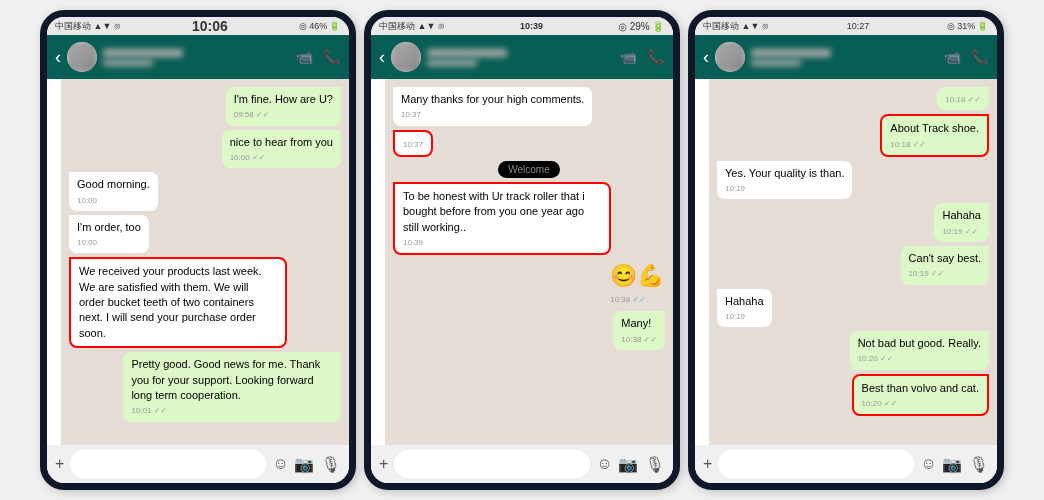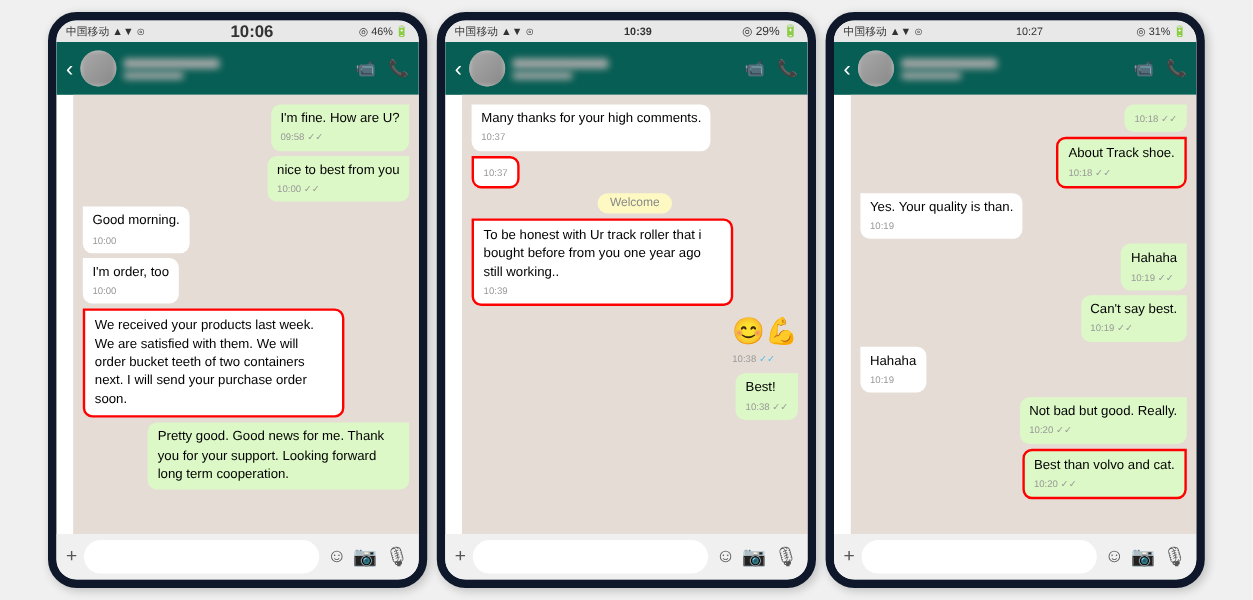--- a/index.html
+++ b/index.html
@@ -144,21 +144,21 @@
       margin-top: 2px;
     }
 
     .msg-highlighted {
       border: 2px solid red;
     }
 
     
     .sys-msg {
       align-self: center;
-      background: #fef9c3;
+      background: #000000;
       color: #888;
       font-size: 10px;
       padding: 3px 10px;
       border-radius: 10px;
       text-align: center;
     }
 
     
     .chat-bottom {
       background: #f0f0f0;
@@ -214,25 +214,25 @@
       <div class="wa-contact-name"></div>
       <div class="wa-contact-status"></div>
     </div>
     <div class="wa-icons">
       <span>📹</span>
       <span>📞</span>
     </div>
   </div>
       <div class="chat-area">
         <div class="msg msg-sent"><span>I'm fine. How are U?</span><div class="msg-time">09:58 <span style="color:#999;font-size:8px">✓✓</span></div></div>
-        <div class="msg msg-sent"><span>nice to best from you</span><div class="msg-time">10:00 <span style="color:#999;font-size:8px">✓✓</span></div></div>
+        <div class="msg msg-sent"><span>nice to hear from you</span><div class="msg-time">10:00 <span style="color:#999;font-size:8px">✓✓</span></div></div>
         <div class="msg msg-recv"><span>Good morning.</span><div class="msg-time">10:00</div></div>
         <div class="msg msg-recv"><span>I'm order, too</span><div class="msg-time">10:00</div></div>
         <div class="msg msg-recv msg-highlighted"><span>We received your products last week. We are satisfied with them. We will order bucket teeth of two containers next. I will send your purchase order soon.</span></div>
-        <div class="msg msg-sent"><span>Pretty good. Good news for me. Thank you for your support. Looking forward long term cooperation.</span></div>
+        <div class="msg msg-sent"><span>Pretty good. Good news for me. Thank you for your support. Looking forward long term cooperation.</span><div class="msg-time">10:01 <span style="color:#999;font-size:8px">✓✓</span></div></div>
       </div>
       <div class="chat-bottom">
     <span class="chat-bottom-icon">+</span>
     <div class="chat-input"></div>
     <span class="chat-bottom-icon">☺</span>
     <span class="chat-bottom-icon">📷</span>
     <span class="chat-bottom-icon">🎙</span>
   </div>
     </div>
     <div class="phone">
@@ -254,21 +254,21 @@
       <span>📹</span>
       <span>📞</span>
     </div>
   </div>
       <div class="chat-area">
         <div class="msg msg-recv"><span>Many thanks for your high comments.</span><div class="msg-time">10:37</div></div>
         <div class="msg msg-recv msg-highlighted"><div class="msg-time">10:37</div></div>
         <div class="sys-msg">Welcome</div>
         <div class="msg msg-recv msg-highlighted"><span>To be honest with Ur track roller that i bought before from you one year ago still working..</span><div class="msg-time">10:39</div></div>
         <div class="msg msg-sent emoji-msg"><span>😊💪</span><div class="msg-time">10:38 <span style="color:#53bdeb;font-size:8px">✓✓</span></div></div>
-        <div class="msg msg-sent"><span>Best!</span><div class="msg-time">10:38 <span style="color:#999;font-size:8px">✓✓</span></div></div>
+        <div class="msg msg-sent"><span>Many!</span><div class="msg-time">10:38 <span style="color:#999;font-size:8px">✓✓</span></div></div>
       </div>
       <div class="chat-bottom">
     <span class="chat-bottom-icon">+</span>
     <div class="chat-input"></div>
     <span class="chat-bottom-icon">☺</span>
     <span class="chat-bottom-icon">📷</span>
     <span class="chat-bottom-icon">🎙</span>
   </div>
     </div>
     <div class="phone">

